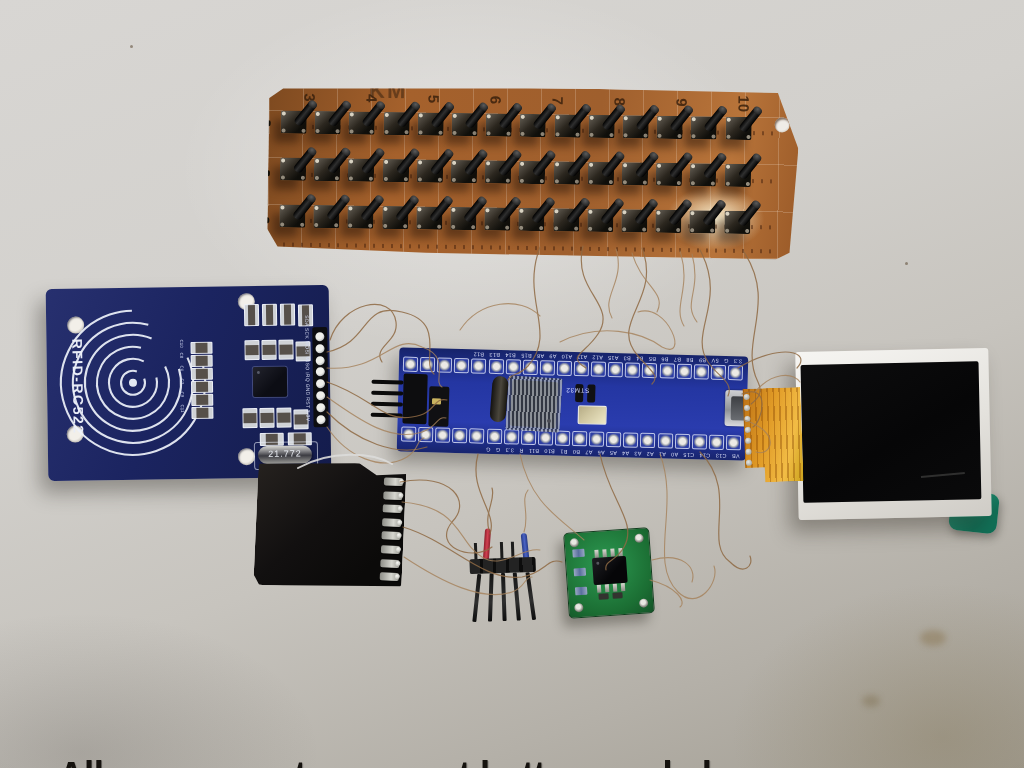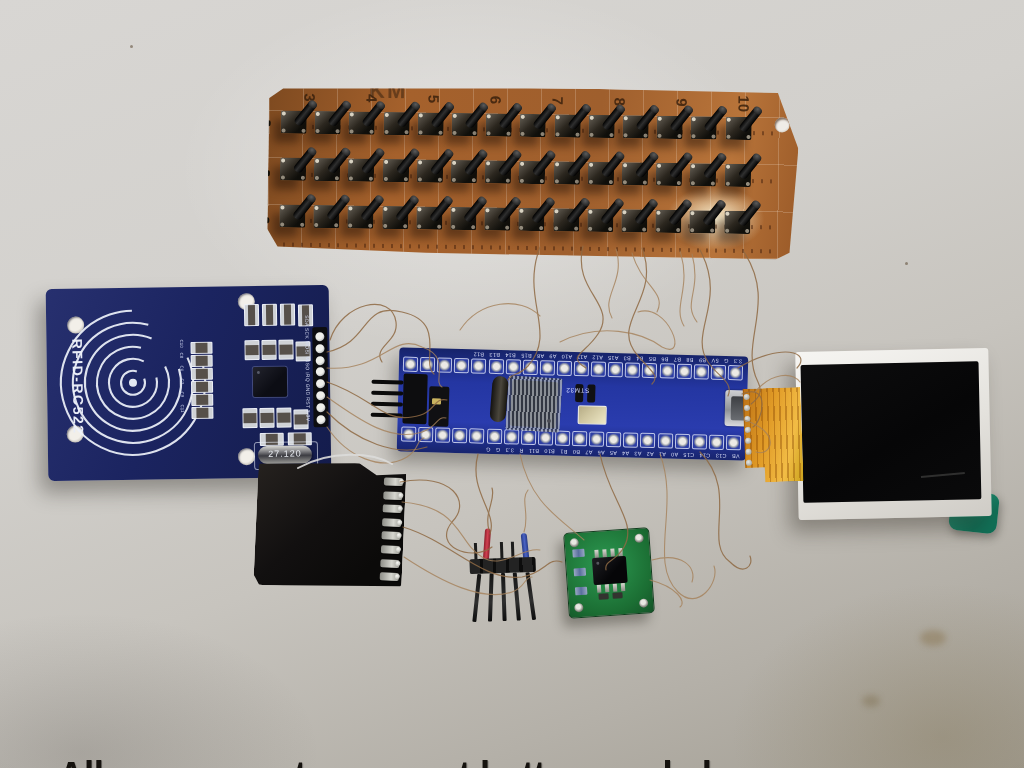--- a/index.html
+++ b/index.html
@@ -430,21 +430,21 @@
         <div class="hpin" style="top: 16.8px;"></div>
         <div class="hpin" style="top: 28.6px;"></div>
         <div class="hpin" style="top: 40.4px;"></div>
         <div class="hpin" style="top: 52.2px;"></div>
         <div class="hpin" style="top: 64px;"></div>
         <div class="hpin" style="top: 75.8px;"></div>
         <div class="hpin" style="top: 87.6px;"></div>
       </div>
     <div class="rfid-xtal-box"></div>
     <div class="rfid-xtal">
-      <span>27.120</span>
+      <span>21.772</span>
     </div>
   </div>
 
   <div class="sd z20">
     <div>
         <div class="sd-contact" style="top: 13px;"></div>
         <div class="sd-contact" style="top: 26.6px;"></div>
         <div class="sd-contact" style="top: 40.2px;"></div>
         <div class="sd-contact" style="top: 53.8px;"></div>
         <div class="sd-contact" style="top: 67.4px;"></div>

